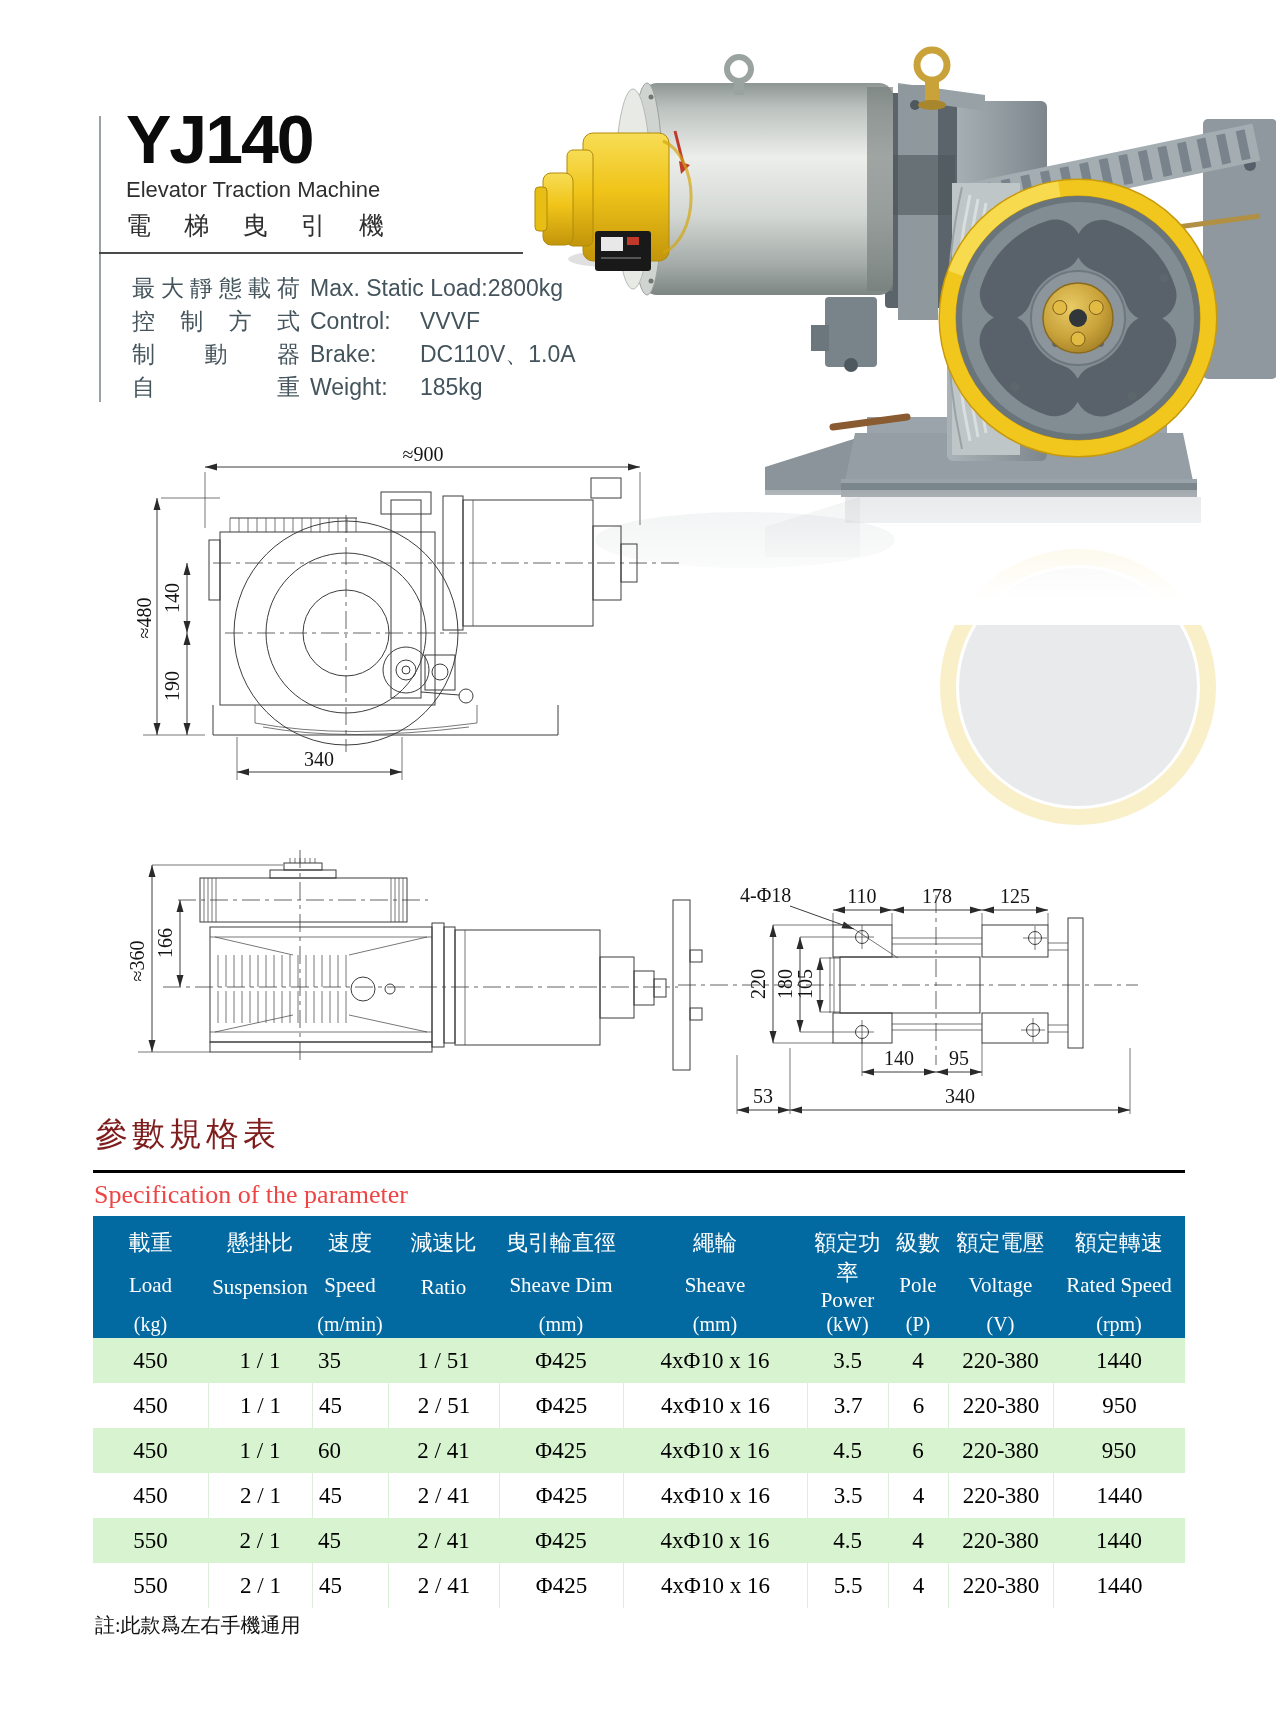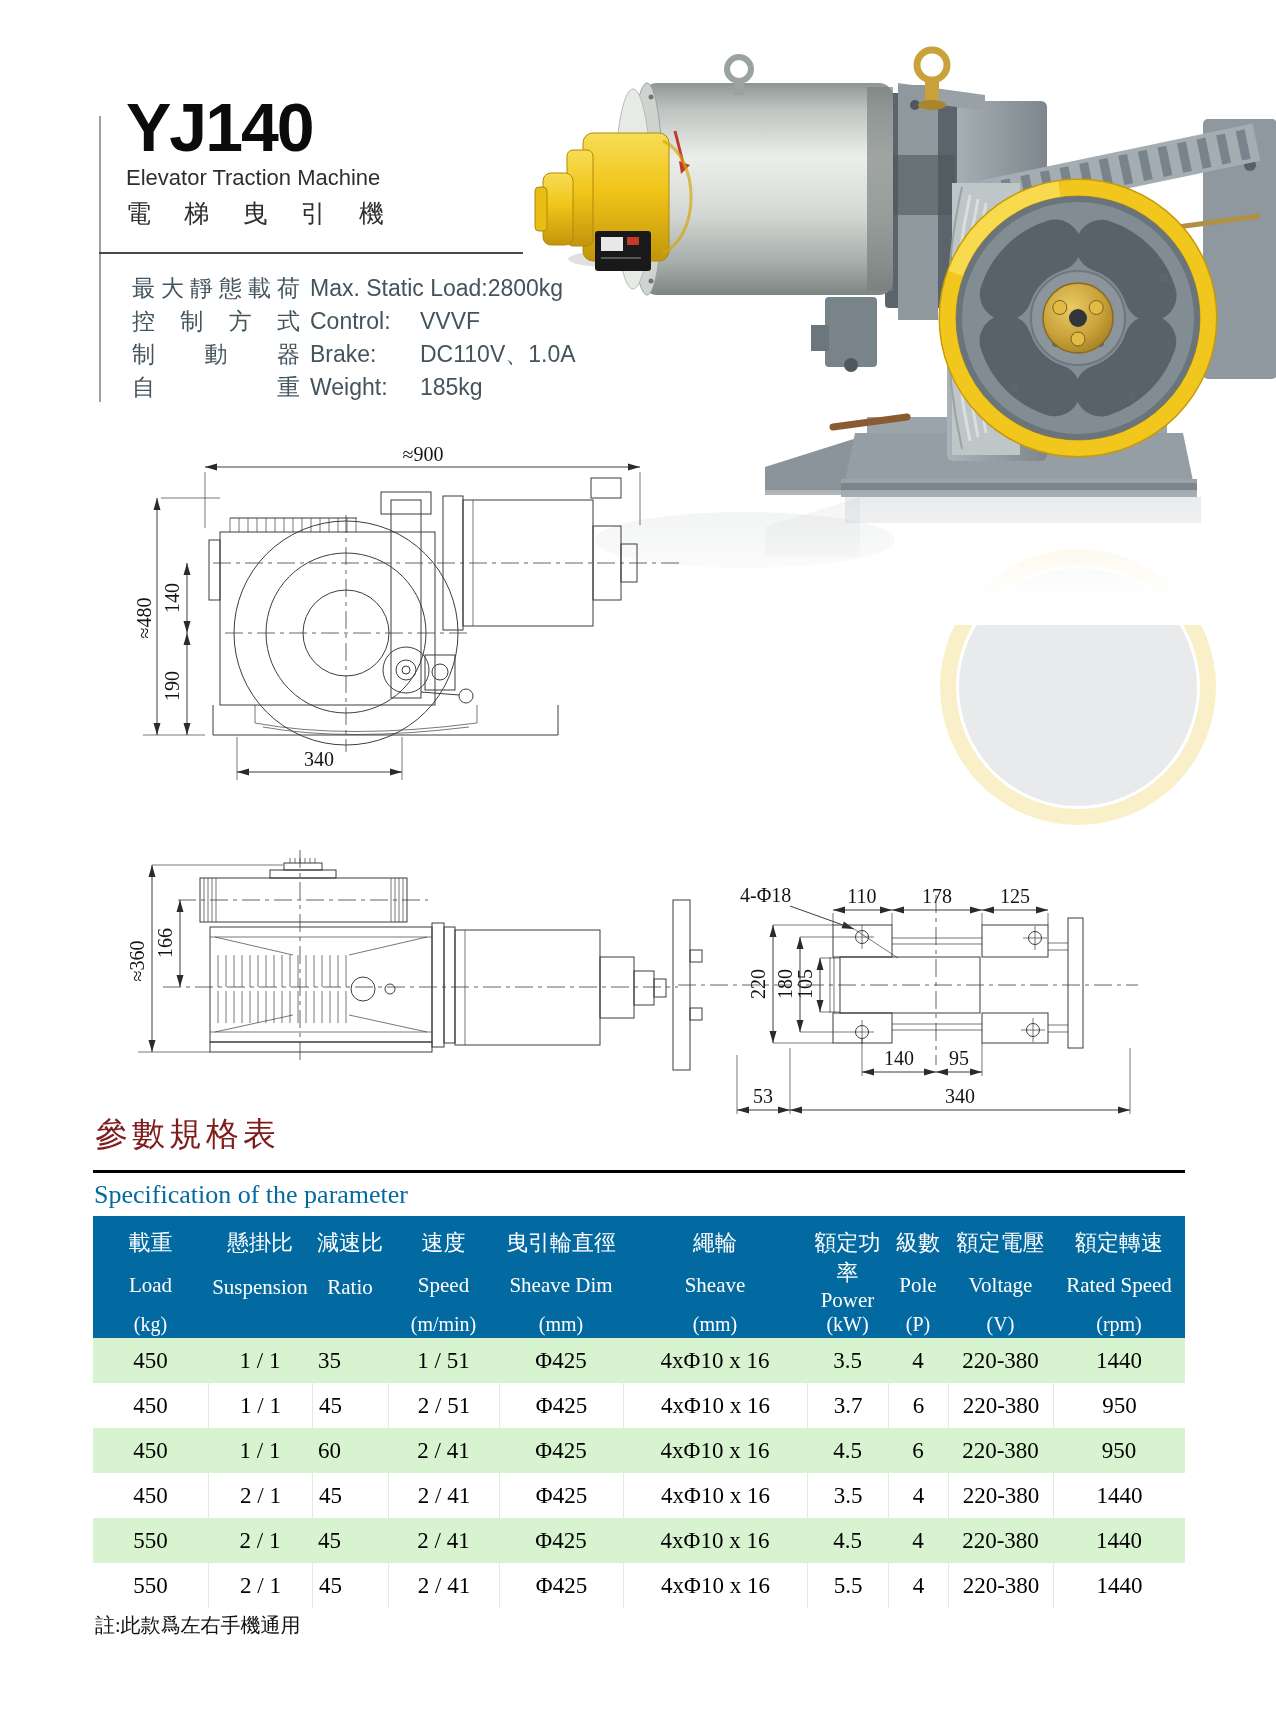--- a/index.html
+++ b/index.html
@@ -1,20 +1,20 @@
 <!DOCTYPE html>
 <html><head>
 <meta charset="utf-8">
 <style>
   html,body{margin:0;padding:0;background:#ffffff;}
   .page{position:relative;width:1276px;height:1718px;background:#fff;overflow:hidden;
         font-family:"Liberation Sans",sans-serif;}
   
   .vrule{position:absolute;left:99px;top:116px;width:2px;height:286px;background:#9aa2a6;}
-  .title-block{position:absolute;left:126px;top:92px;}
+  .title-block{position:absolute;left:126px;top:104px;}
   .model{font-size:68px;font-weight:900;letter-spacing:-2px;color:#0b0b0b;line-height:1.05;
          font-family:"Liberation Sans",sans-serif;}
   .sub-en{font-size:22px;color:#2e2e2e;margin-top:2px;}
   .sub-zh{font-size:25px;color:#2e2e2e;margin-top:6px;width:258px;
           text-align:justify;text-align-last:justify;}
   .hdiv{position:absolute;left:99px;top:252px;width:424px;height:2px;background:#4a4a4a;}
   .spec-list{position:absolute;left:132px;top:272px;}
   .spec-row{display:flex;align-items:center;height:33px;color:#44545c;font-size:23px;}
   .spec-row .zh{width:168px;text-align:justify;text-align-last:justify;margin-right:10px;flex:none;}
   .spec-row .k{min-width:110px;}
@@ -23,21 +23,21 @@
   svg.draw .ln{stroke:#3d3d3d;stroke-width:1;fill:none;}
   svg.draw .thin{stroke:#3d3d3d;stroke-width:.7;fill:none;}
   svg.draw .cl{stroke:#3d3d3d;stroke-width:.8;fill:none;stroke-dasharray:18 5 4 5;}
   svg.draw .ar{fill:#2a2a2a;stroke:none;}
   svg.draw text{font-family:"Liberation Serif",serif;font-size:20px;fill:#141414;}
   
   .params-title{position:absolute;left:95px;top:1112px;font-family:"Liberation Serif",serif;
                 font-size:33px;color:#7f1d1d;letter-spacing:4px;}
   .params-rule{position:absolute;left:93px;top:1170px;width:1092px;height:3px;background:#000;}
   .params-sub{position:absolute;left:94px;top:1180px;font-family:"Liberation Serif",serif;
-              font-size:26px;color:#0369a1;}
+              font-size:26px;color:#ef4444;}
   .ptable{position:absolute;left:93px;top:1216px;width:1092px;font-family:"Liberation Serif",serif;}
   .grid{display:grid;grid-template-columns:115px 104px 76px 111px 124px 184px 81px 60px 105px 132px;}
   .thead{background:#0369a1;color:#fff;height:122px;}
   .hc{display:flex;flex-direction:column;justify-content:space-between;align-items:center;
       padding:12px 0 11px 0;text-align:center;}
   .hc .zh{font-size:22px;}
   .hc .en{font-size:21px;}
   .hc .un{font-size:20px;min-height:20px;}
   .row{height:45px;align-items:center;font-size:23px;color:#000;}
   .row .cell{text-align:center;line-height:45px;height:45px;}
@@ -557,28 +557,28 @@
         <span class="zh">載重</span>
         <span class="en">Load</span>
         <span class="un">(kg)</span>
       </div>
       <div class="hc">
         <span class="zh">懸掛比</span>
         <span class="en">Suspension</span>
         <span class="un"></span>
       </div>
       <div class="hc">
+        <span class="zh">速度</span>
+        <span class="en">Speed</span>
+        <span class="un">(m/min)</span>
+      </div>
+      <div class="hc">
         <span class="zh">減速比</span>
         <span class="en">Ratio</span>
         <span class="un"></span>
-      </div>
-      <div class="hc">
-        <span class="zh">速度</span>
-        <span class="en">Speed</span>
-        <span class="un">(m/min)</span>
       </div>
       <div class="hc">
         <span class="zh">曳引輪直徑</span>
         <span class="en">Sheave Dim</span>
         <span class="un">(mm)</span>
       </div>
       <div class="hc">
         <span class="zh">繩輪</span>
         <span class="en">Sheave</span>
         <span class="un">(mm)</span>

